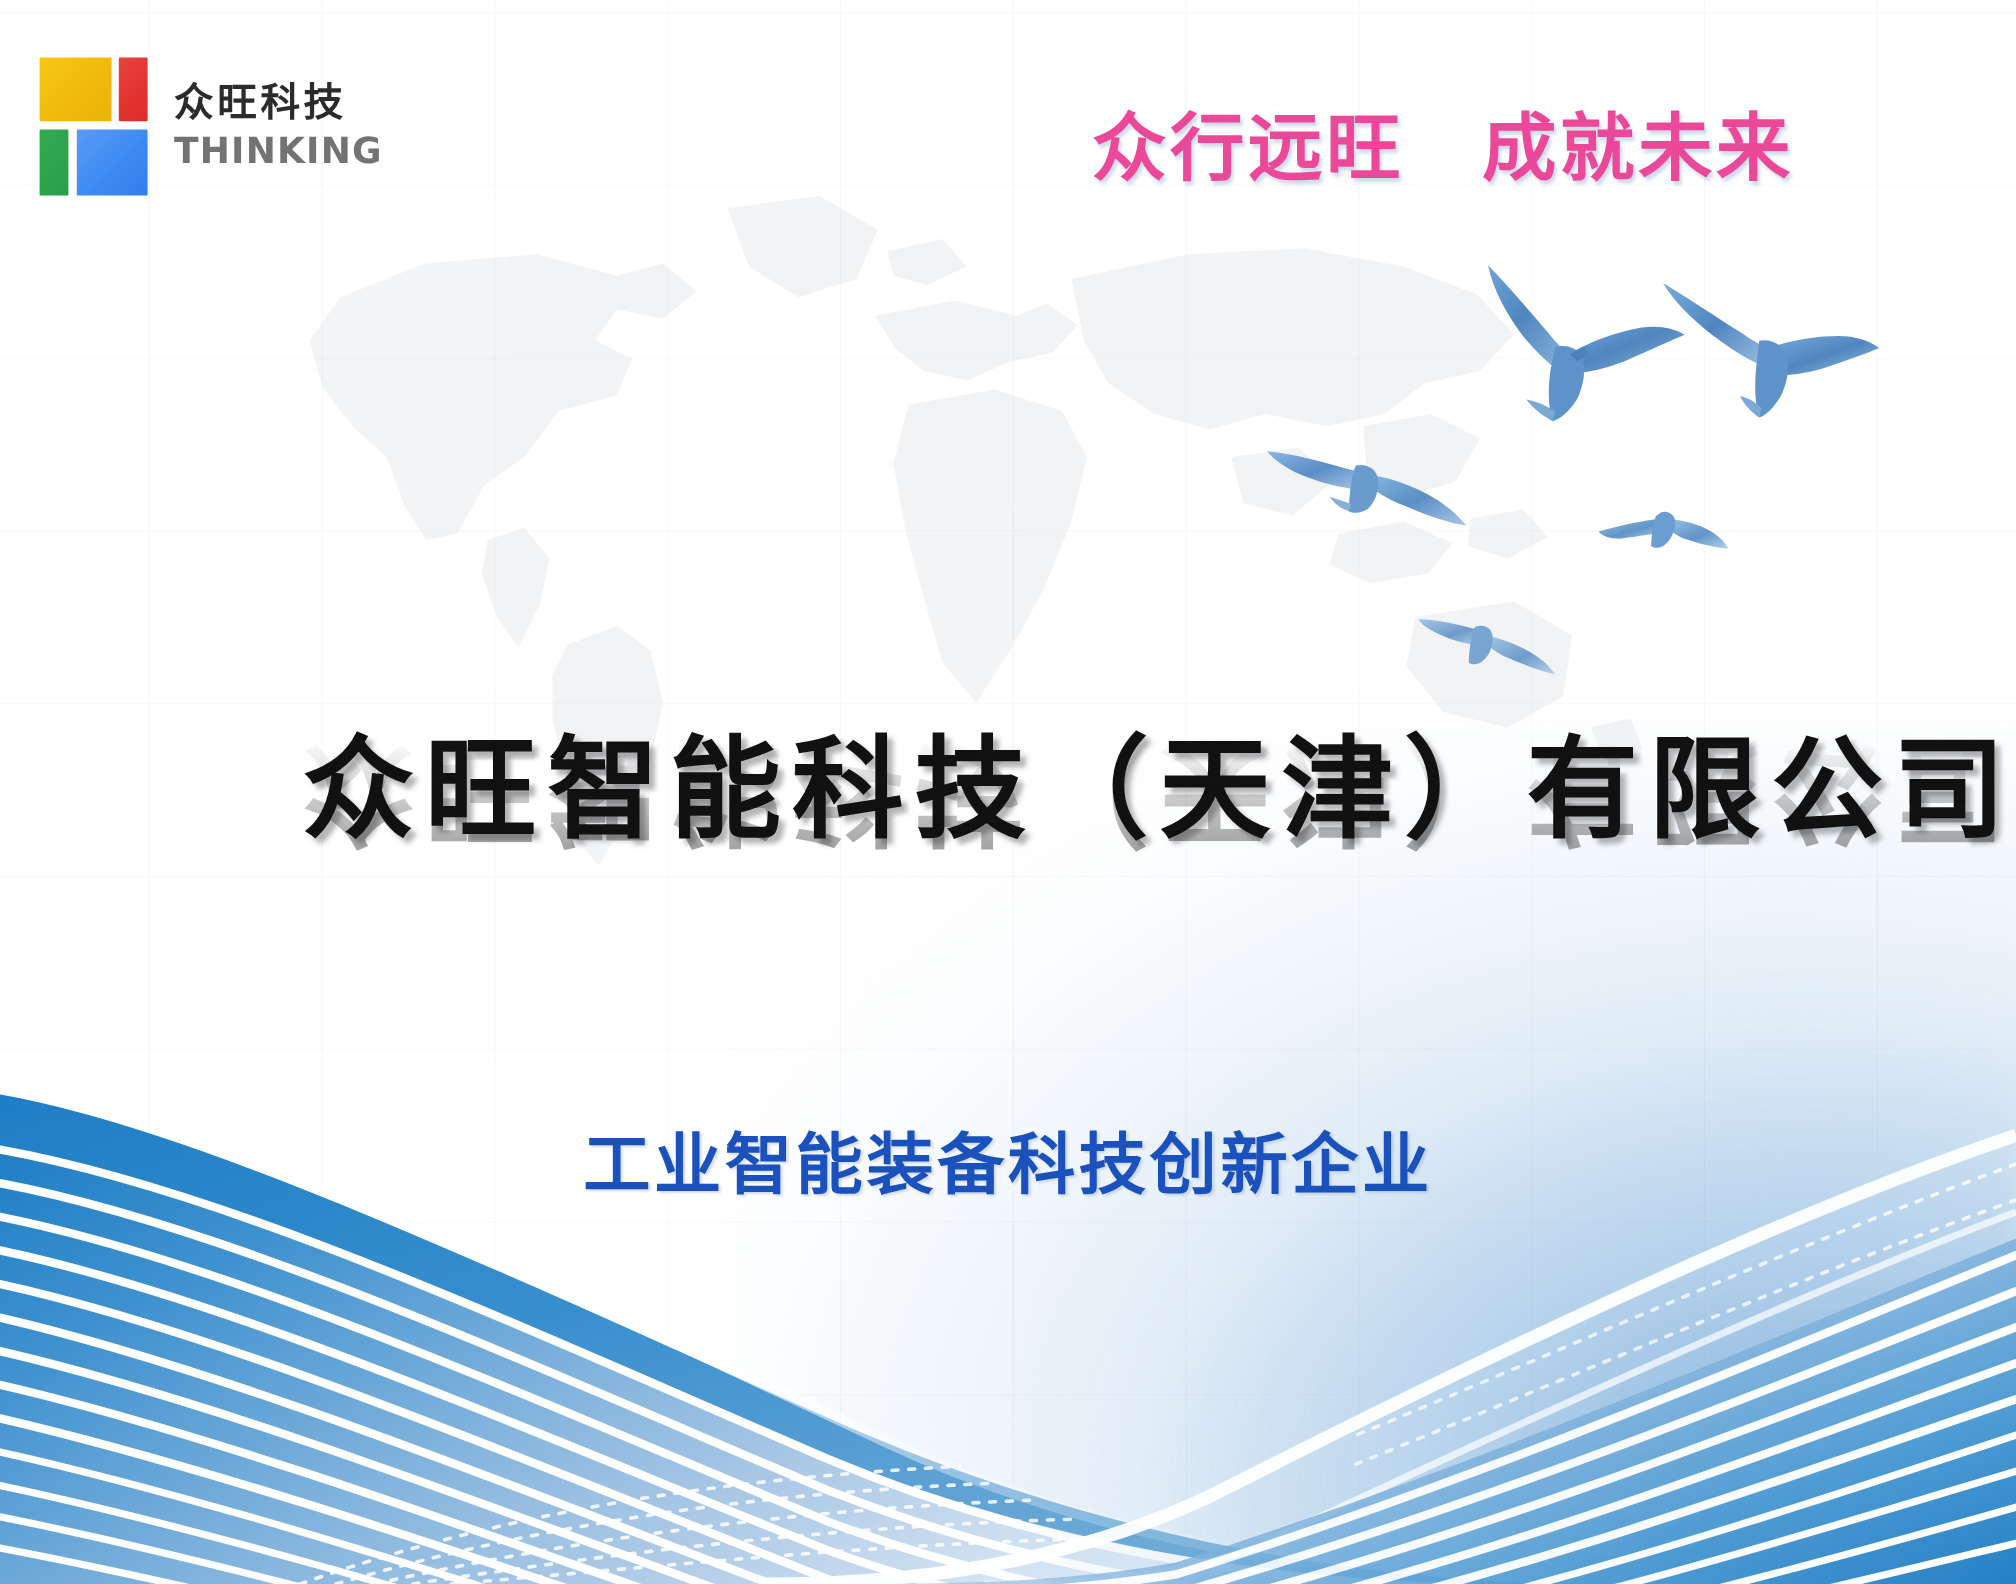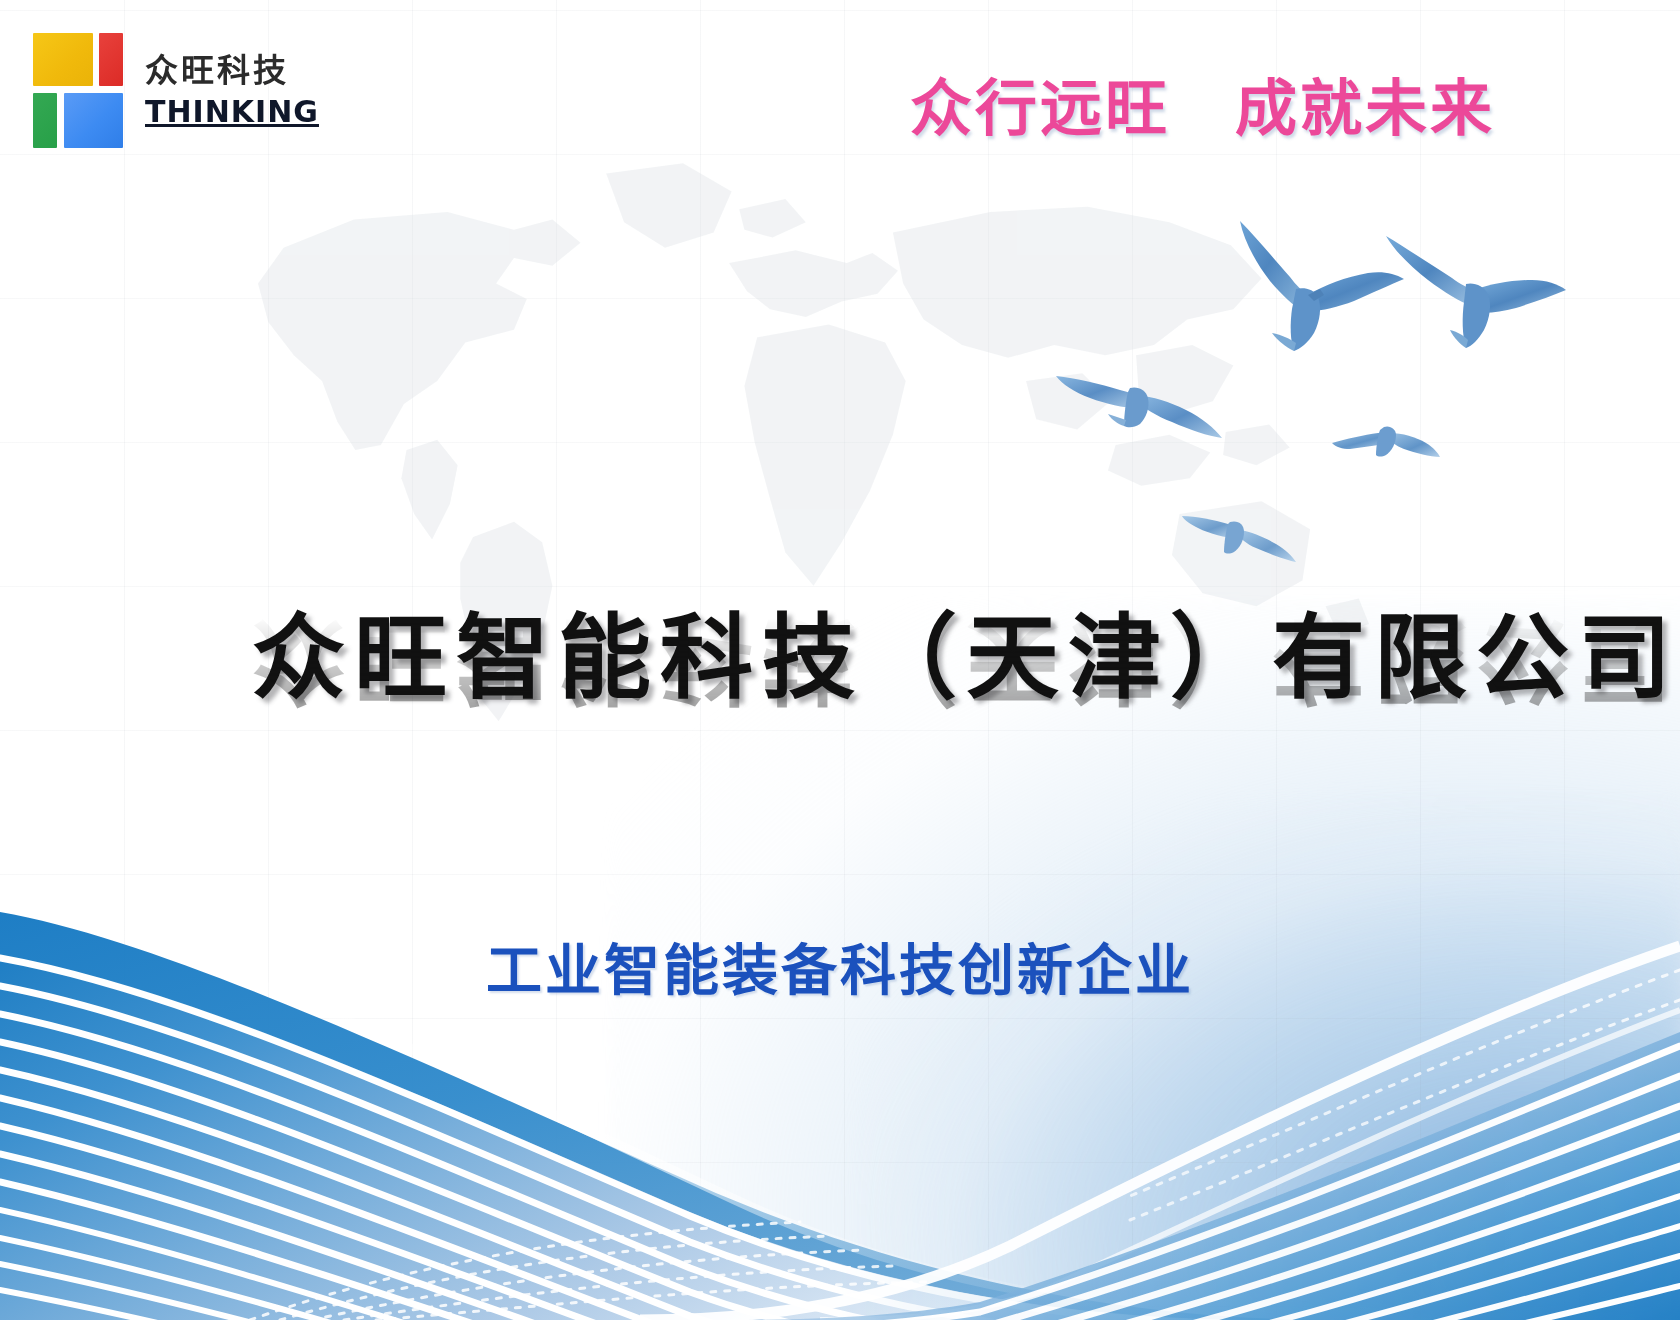--- a/index.html
+++ b/index.html
@@ -63,21 +63,21 @@
     inset: 0;
     background-image:
       linear-gradient(to right, rgba(150,160,170,0.085) 1px, transparent 1px),
       linear-gradient(to bottom, rgba(150,160,170,0.075) 1px, transparent 1px);
     background-size: 144px 144px;
     background-position: -20px 10px;
   }
   .bg-map { position: absolute; left: 120px; top: 130px; width: 1300px; height: 640px; opacity: 0.55; }
 
   
-  .header { position: absolute; left: 0; top: 0; width: 100%; height: 185px; }
+  .header { position: absolute; left: 0; top: 15px; width: 100%; height: 185px; }
 
   .logo-wrap {
     position: absolute;
     left: 33px; top: 33px;
     display: flex;
     align-items: center;
   }
   .logo-mark {
     position: relative;
     width: 90px; height: 115px;
@@ -102,24 +102,23 @@
     color: #2b2b2b;
     line-height: 1.05;
     margin-bottom: 8px;
     white-space: nowrap;
   }
   .logo-en {
     font-family: "DejaVu Sans", "Liberation Sans", sans-serif;
     font-size: 30px;
     font-weight: 900;
     letter-spacing: 1px;
-    color: #0f172a;
+    color: #737373;
     line-height: 1;
     white-space: nowrap;
-    text-decoration: underline;
   }
 
   .tagline {
     position: absolute;
     right: 185px;
     top: 58px;
     font-family: "DejaVu Sans", "Liberation Sans", sans-serif;
     font-size: 62px;
     font-weight: 900;
     letter-spacing: 3px;

